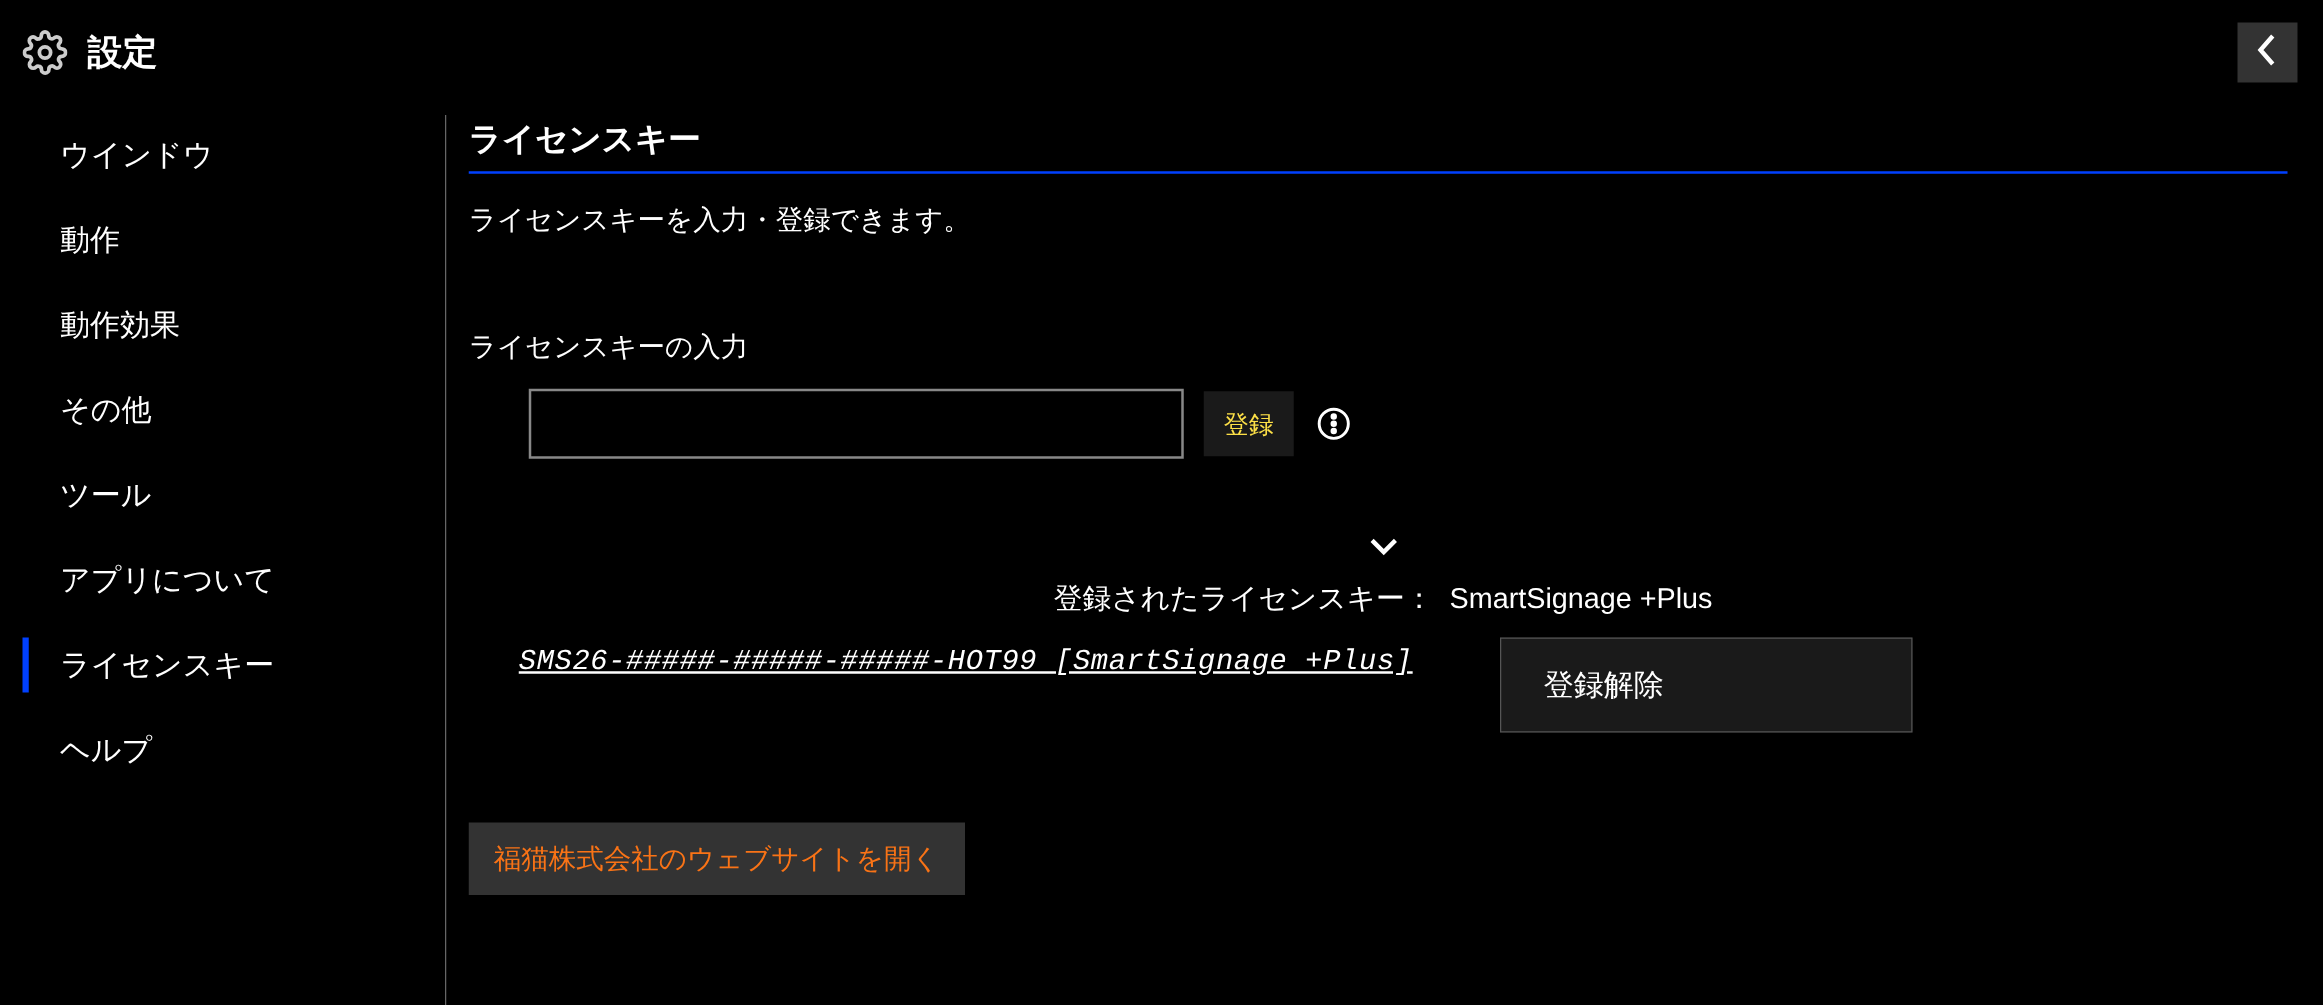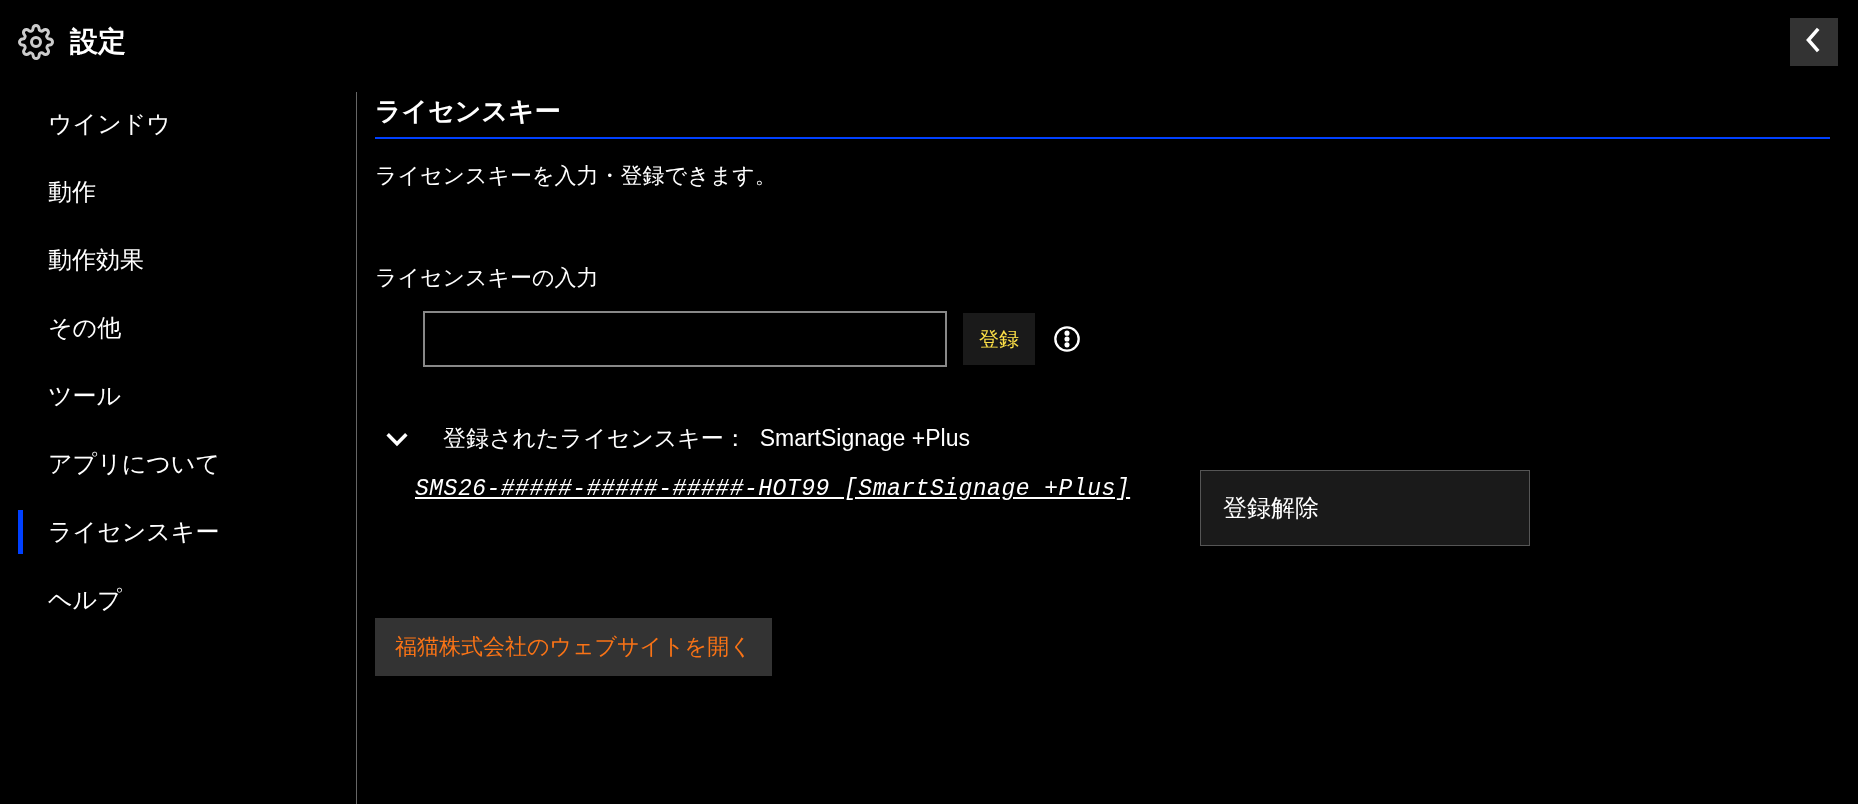--- a/index.html
+++ b/index.html
@@ -144,23 +144,24 @@
   height: 32px;
   display: flex;
   align-items: center;
   justify-content: center;
   cursor: pointer;
 }
 
 .registered-row {
   display: flex;
   align-items: center;
-  gap: 32px;
+  gap: 12px;
   margin-left: 8px;
   margin-bottom: 16px;
+  flex-direction: column;
 }
 
 .chevron-down {
   width: 28px;
   height: 28px;
 }
 
 .registered-label-text {
   font-size: 23px;
 }
@@ -183,21 +184,21 @@
 }
 
 .unregister-button {
   width: 330px;
   height: 76px;
   background-color: #1a1a1a;
   border: 1px solid #555555;
   color: #ffffff;
   font-size: 24px;
   text-align: left;
-  padding-left: 22px;
+  padding-left: 34px;
   cursor: pointer;
   margin-right: 300px;
 }
 
 .website-button {
   background-color: #333333;
   border: none;
   color: #f97316;
   font-size: 22px;
   padding: 14px 20px;

